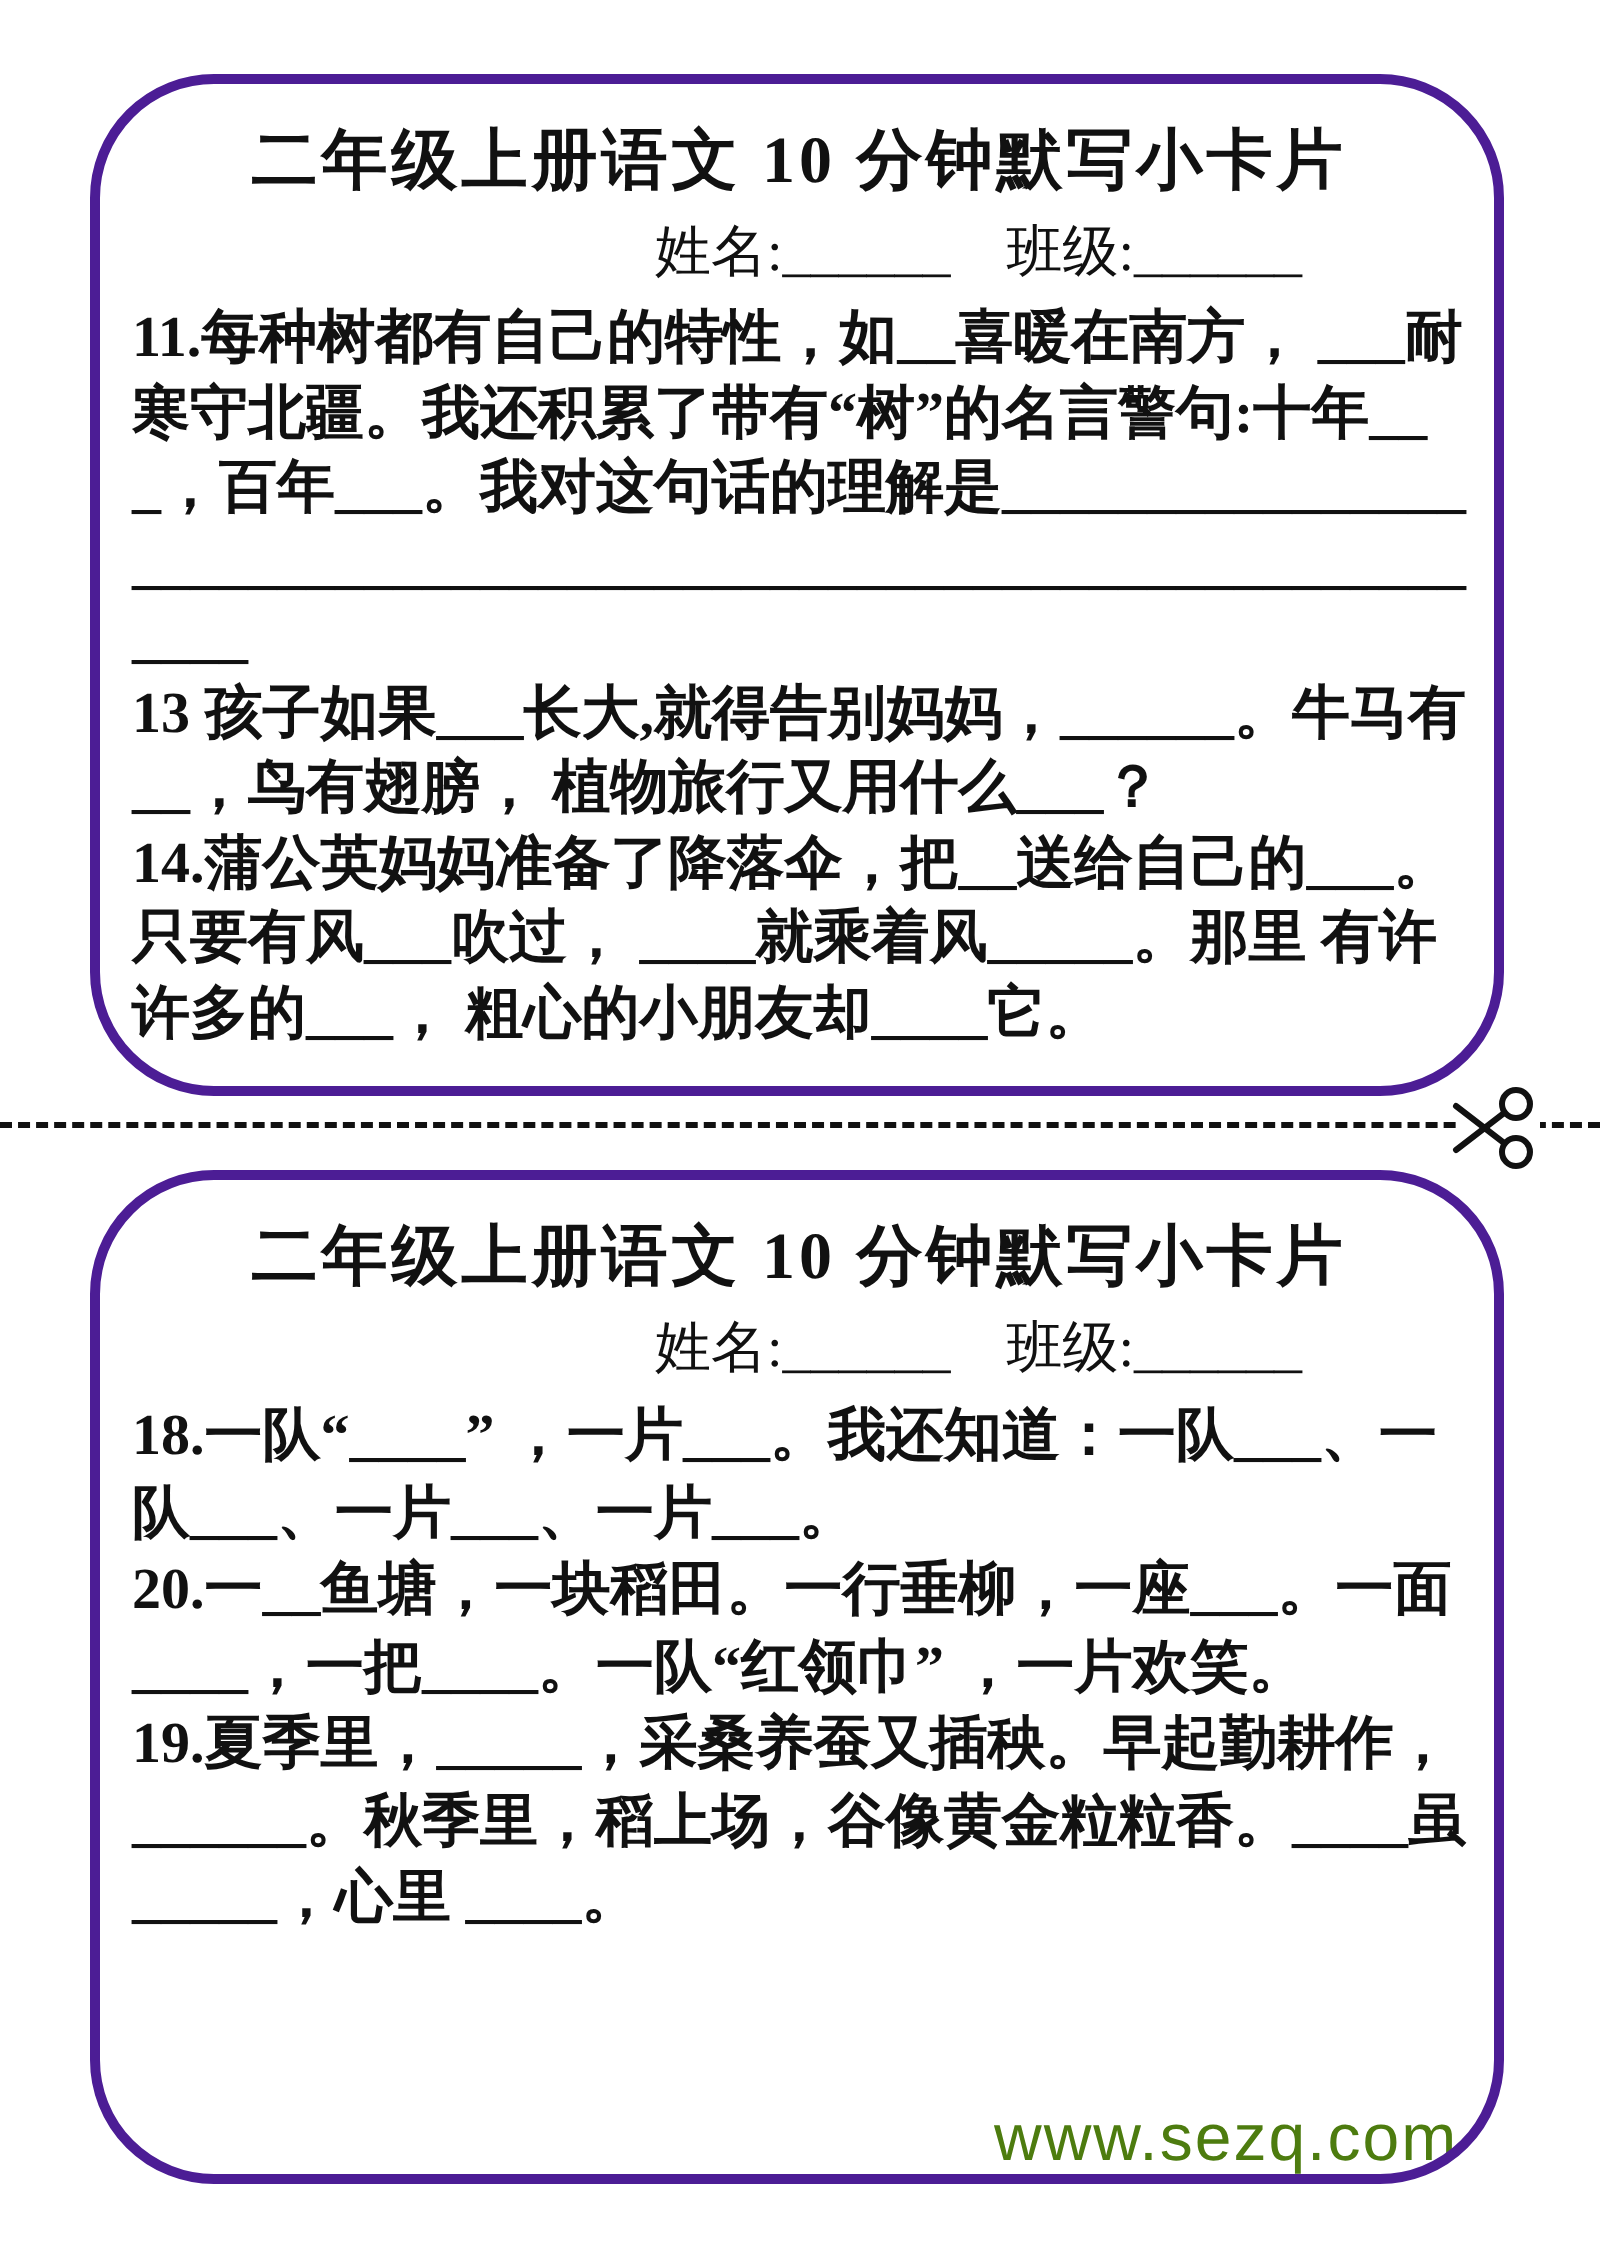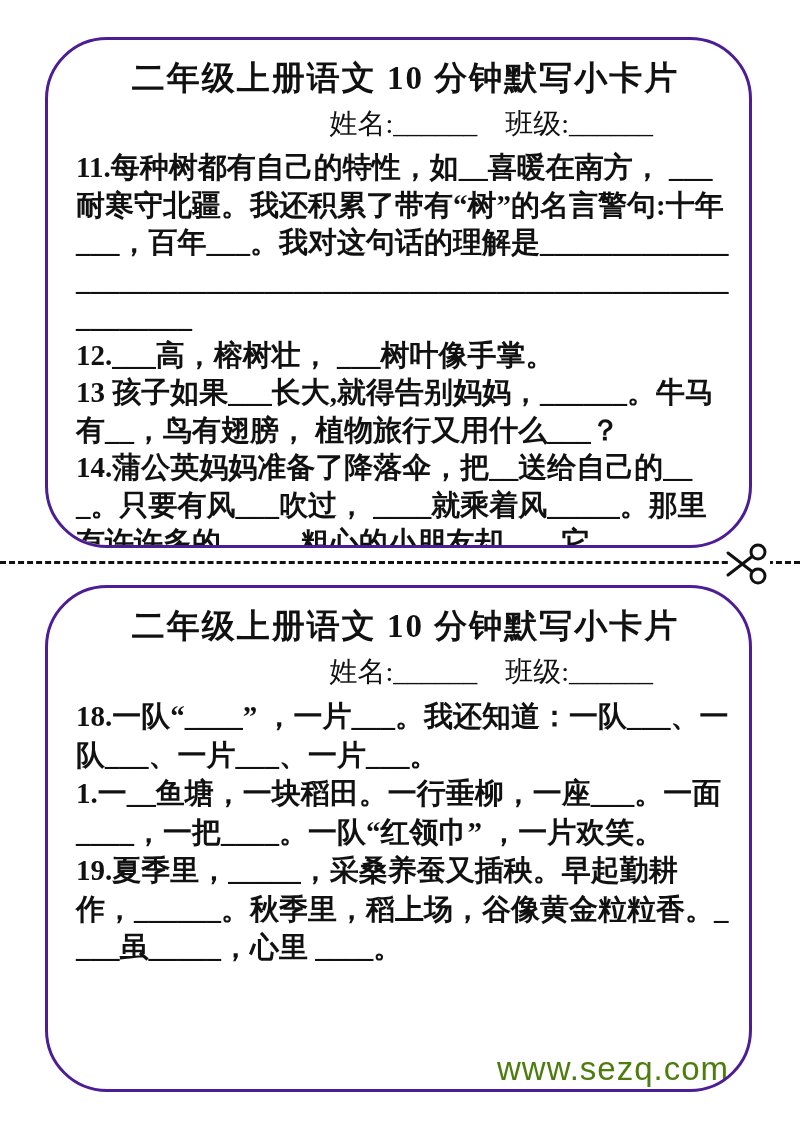--- a/index.html
+++ b/index.html
@@ -8,23 +8,23 @@
     font-family:"Liberation Serif","DejaVu Serif",serif;color:#111111;
     overflow:hidden;
   }
   .watermark{
     position:absolute;left:497px;top:1050px;
     font-family:"Liberation Sans","DejaVu Sans",sans-serif;
     font-size:33px;color:#4d7c0f;letter-spacing:1px;z-index:0;
   }
   .card{
     position:absolute;left:45px;width:707px;
-    border:3px solid #4c1d95;border-radius:62px;
+    border:5px solid #4c1d95;border-radius:62px;
     background:transparent;box-sizing:border-box;
-    padding:12px 14px 0 28px;z-index:1;overflow:hidden;
+    padding:12px 14px 0 16px;z-index:1;overflow:hidden;
   }
   .card.card1{top:37px;height:511px;}
   .card.card2{top:585px;height:507px;}
   .card-title{
     margin:4px 0 2px 0;text-align:center;
     font-size:33px;font-weight:bold;letter-spacing:2px;
   }
   .name-line{
     text-align:right;padding-right:82px;font-size:28px;
     margin:4px 0 6px 0;white-space:nowrap;text-decoration:underline;
@@ -46,21 +46,20 @@
 <body>
 
 <div class="watermark">www.sezq.com</div>
 
 <div class="card card1">
   <h1 class="card-title">二年级上册语文 10 分钟默写小卡片</h1>
   <div class="name-line">
     <span class="pair">姓名:</span><span class="pair">______</span><span class="gap"></span><span class="pair">班级:</span><span class="pair">______</span>
   </div>
   <p class="q">11.每种树都有自己的特性，如__喜暖在南方， ___耐寒守北疆。我还积累了带有“树”的名言警句:十年___，百年___。我对这句话的理解是__________________________________________________________________</p>
-  <p class="q">12.___高，榕树壮， ___树叶像手掌。</p>
   <p class="q">13 孩子如果___长大,就得告别妈妈，______。牛马有__，鸟有翅膀， 植物旅行又用什么___？</p>
   <p class="q">14.蒲公英妈妈准备了降落伞，把__送给自己的___。只要有风___吹过， ____就乘着风_____。那里 有许许多的___， 粗心的小朋友却____它。</p>
 </div>
 
 <div class="cutline">
   <div class="dash"></div>
   <svg width="48" height="48" viewBox="0 0 48 48">
     <rect x="6" y="16" width="40" height="16" fill="#ffffff"></rect>
     <line x1="4" y1="13" x2="30" y2="33" stroke="#111111" stroke-width="3" stroke-linecap="round"></line>
     <line x1="4" y1="35" x2="30" y2="15" stroke="#111111" stroke-width="3" stroke-linecap="round"></line>
@@ -69,15 +68,15 @@
     <circle cx="19" cy="24" r="2" fill="#111111"></circle>
   </svg>
 </div>
 
 <div class="card card2">
   <h1 class="card-title">二年级上册语文 10 分钟默写小卡片</h1>
   <div class="name-line">
     <span class="pair">姓名:</span><span class="pair">______</span><span class="gap"></span><span class="pair">班级:</span><span class="pair">______</span>
   </div>
   <p class="q">18.一队“____” ，一片___。我还知道：一队___、一队___、一片___、一片___。</p>
-  <p class="q">1.一__鱼塘，一块稻田。一行垂柳，一座___。一面____，一把____。一队“红领巾” ，一片欢笑。</p>
+  <p class="q">20.一__鱼塘，一块稻田。一行垂柳，一座___。一面____，一把____。一队“红领巾” ，一片欢笑。</p>
   <p class="q">19.夏季里，_____，采桑养蚕又插秧。早起勤耕作，______。秋季里，稻上场，谷像黄金粒粒香。____虽_____，心里 ____。</p>
 </div>
 
 </body></html>

